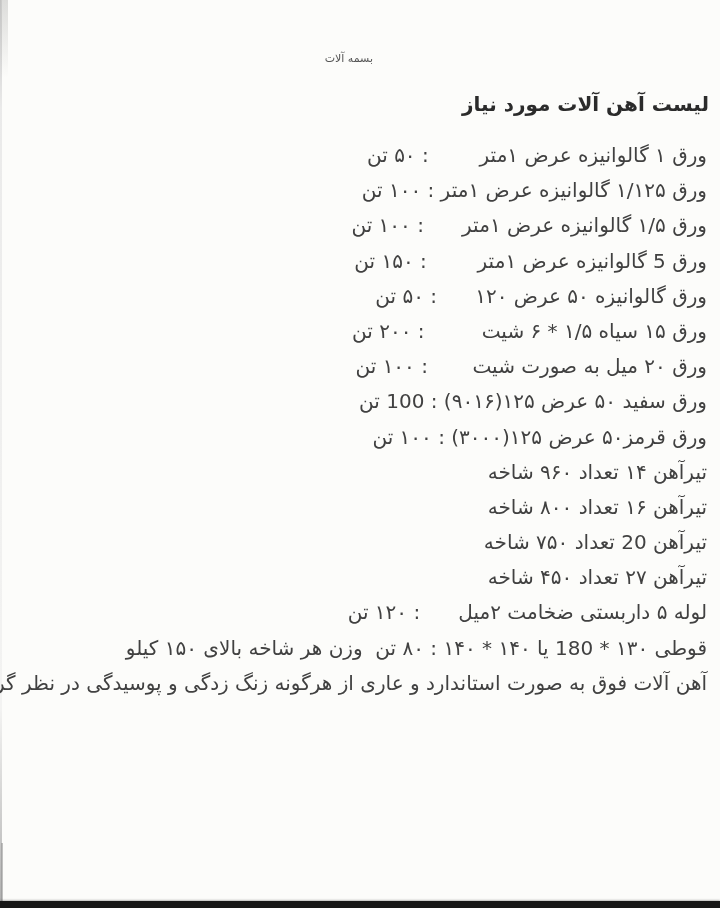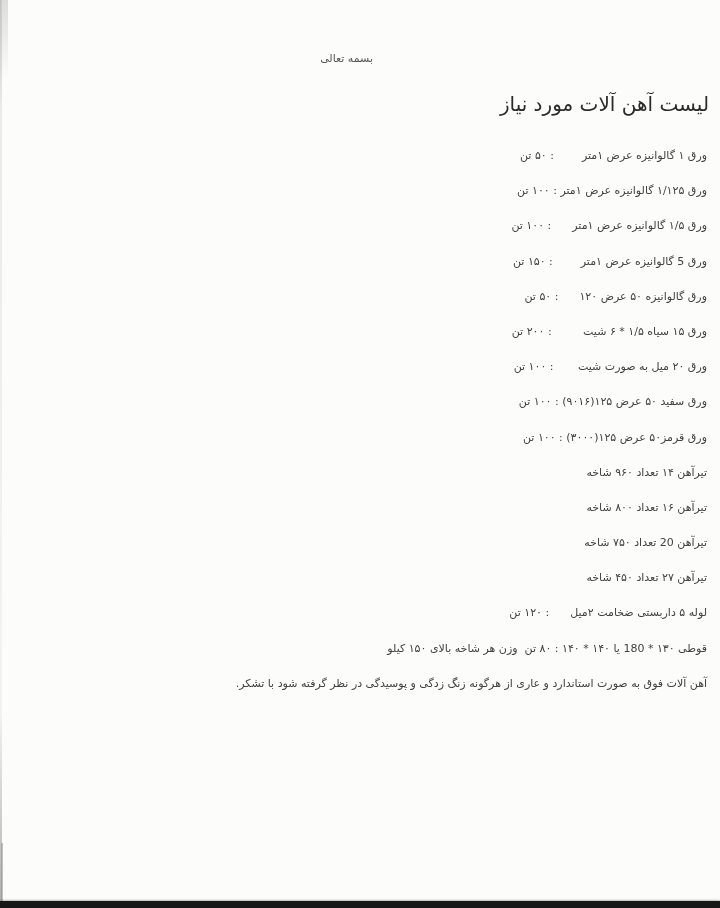--- a/index.html
+++ b/index.html
@@ -51,66 +51,66 @@
     right: 347px;
     font-size: 11px;
     color: #565656;
     white-space: nowrap;
   }
   .doc-title {
     position: absolute;
     top: 92px;
     right: 11px;
     font-size: 20px;
-    font-weight: 400;
+    font-weight: 700;
     color: #2b2b2b;
     letter-spacing: 0.5px;
     white-space: nowrap;
   }
   .materials-list {
     position: absolute;
     top: 138px;
     right: 13px;
     left: 18px;
     text-align: right;
-    font-size: 11px;
+    font-size: 20px;
     color: #414141;
   }
   .line {
     height: 35.2px;
     line-height: 35.2px;
     white-space: pre;
     overflow: visible;
   }
   
   .line:nth-child(19) { margin-top: 10px; }
 </style>
 </head>
 <body>
 
 <div class="page">
 
   <div class="edge-left"></div>
   <div class="corner-smudge"></div>
   <div class="edge-left-bottom"></div>
 
-  <div class="bismillah">بسمه تعالی</div>
+  <div class="bismillah">بسمه آلات</div>
 
   <div class="doc-title">لیست آهن آلات مورد نیاز</div>
 
   <div class="materials-list">
 
   <div class="line">ورق ۱ گالوانیزه عرض ۱متر        : ۵۰ تن</div>
       <div class="line">ورق ۱/۱۲۵ گالوانیزه عرض ۱متر : ۱۰۰ تن</div>
       <div class="line">ورق ۱/۵ گالوانیزه عرض ۱متر      : ۱۰۰ تن</div>
       <div class="line">ورق 5 گالوانیزه عرض ۱متر        : ۱۵۰ تن</div>
       <div class="line">ورق گالوانیزه ۵۰ عرض ۱۲۰      : ۵۰ تن</div>
       <div class="line">ورق ۱۵ سیاه ۱/۵ * ۶ شیت         : ۲۰۰ تن</div>
       <div class="line">ورق ۲۰ میل به صورت شیت       : ۱۰۰ تن</div>
-      <div class="line">ورق سفید ۵۰ عرض ۱۲۵(۹۰۱۶) : ۱۰۰ تن</div>
+      <div class="line">ورق سفید ۵۰ عرض ۱۲۵(۹۰۱۶) : 100 تن</div>
       <div class="line">ورق قرمز۵۰ عرض ۱۲۵(۳۰۰۰) : ۱۰۰ تن</div>
       <div class="line">تیرآهن ۱۴ تعداد ۹۶۰ شاخه</div>
       <div class="line">تیرآهن ۱۶ تعداد ۸۰۰ شاخه</div>
       <div class="line">تیرآهن 20 تعداد ۷۵۰ شاخه</div>
       <div class="line">تیرآهن ۲۷ تعداد ۴۵۰ شاخه</div>
       <div class="line">لوله ۵ داربستی ضخامت ۲میل      : ۱۲۰ تن</div>
       <div class="line">قوطی ۱۳۰ * 180 یا ۱۴۰ * ۱۴۰ : ۸۰ تن  وزن هر شاخه بالای ۱۵۰ کیلو</div>
       <div class="line">آهن آلات فوق به صورت استاندارد و عاری از هرگونه زنگ زدگی و پوسیدگی در نظر گرفته شود با تشکر.</div>
     </div>
 

